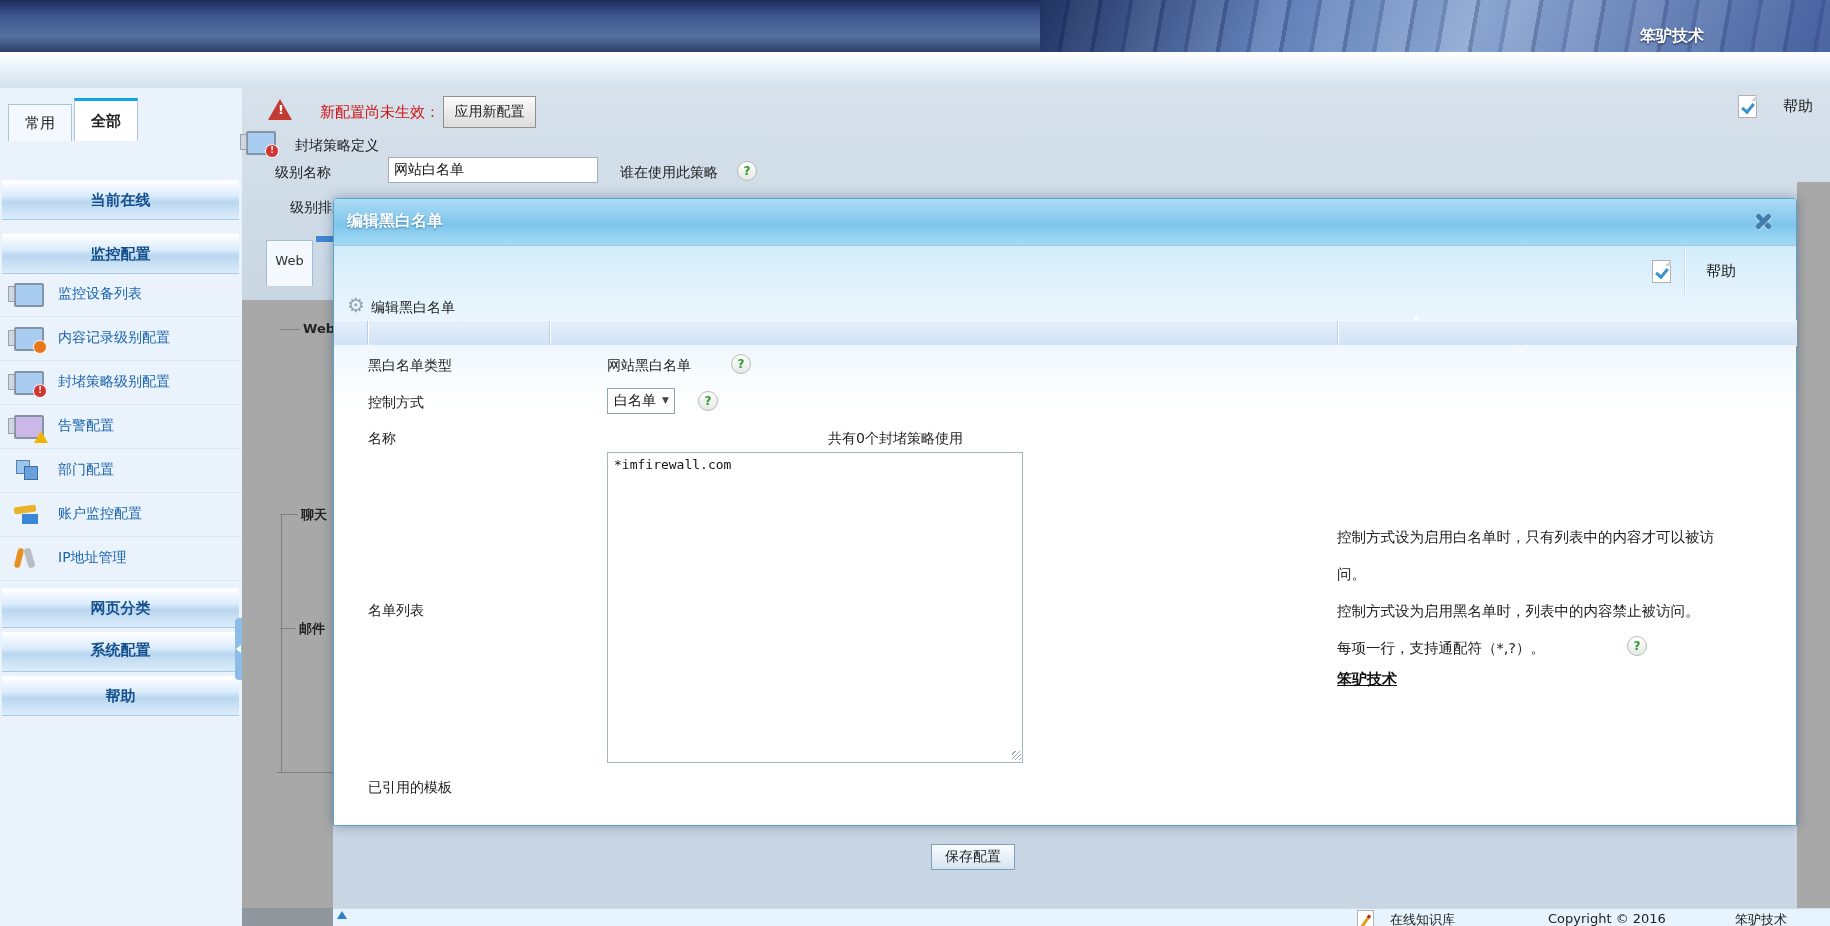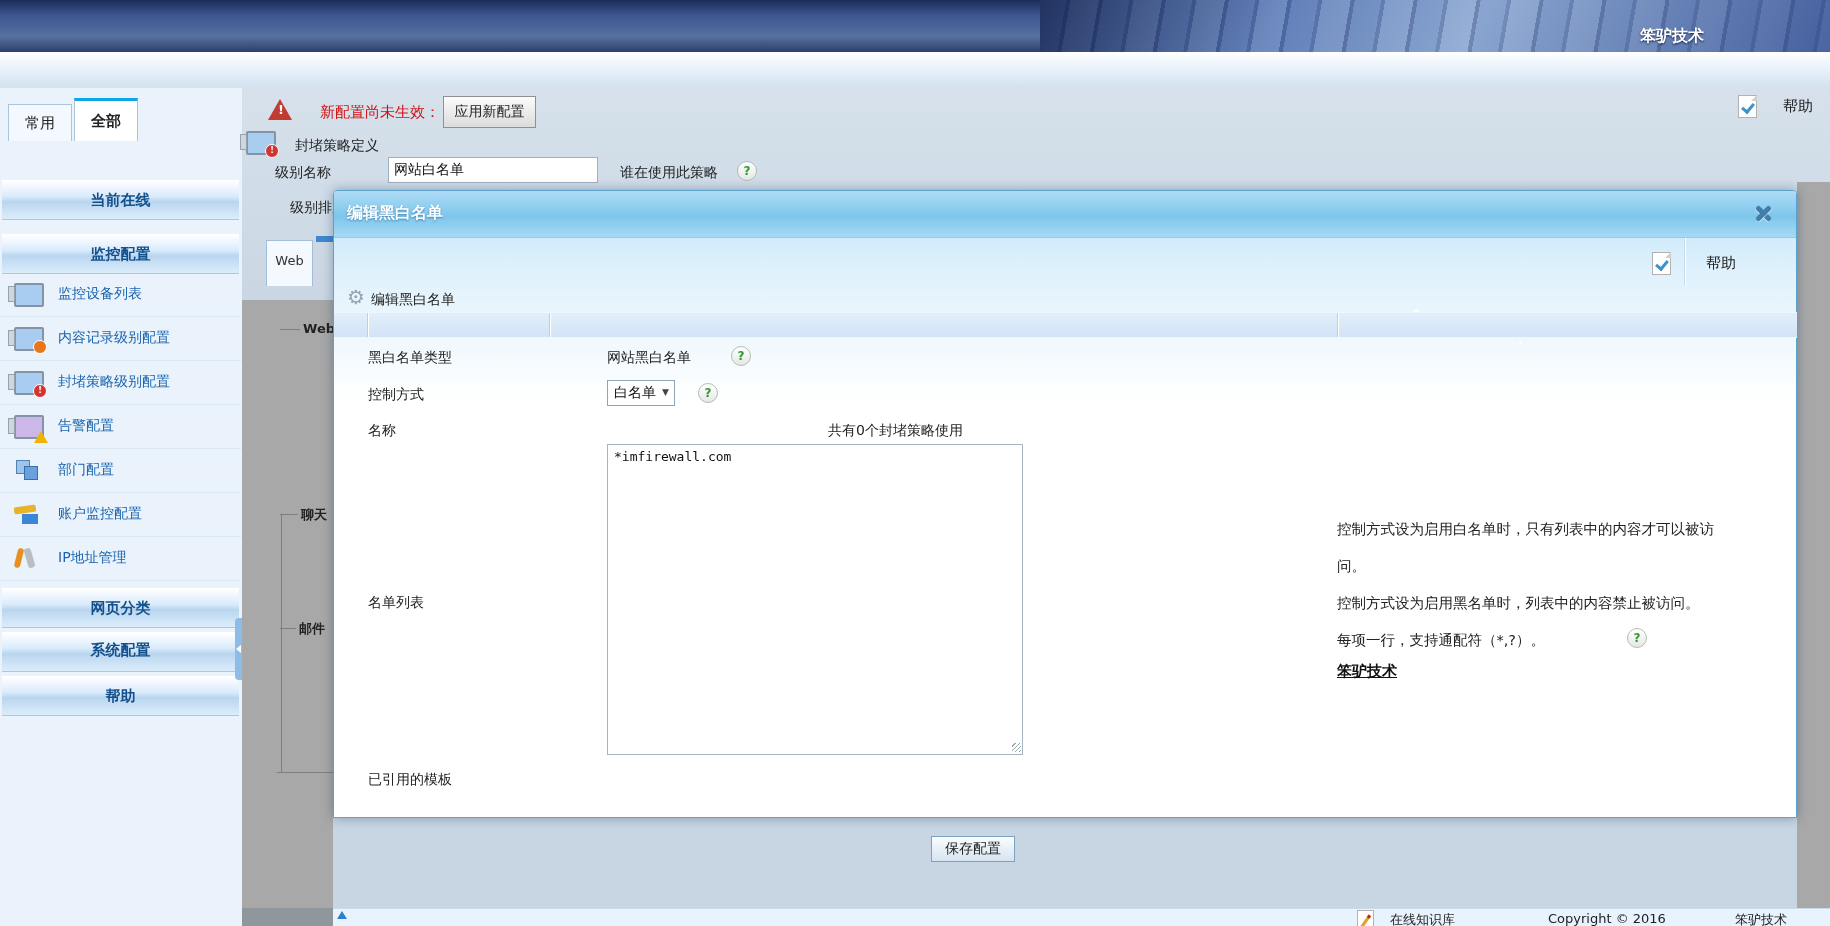--- a/index.html
+++ b/index.html
@@ -83,21 +83,21 @@
   .field{box-sizing:border-box;background:#fff;border:1px solid #9fb0c0;font-size:14px;color:#111;padding:2px 5px;
     font-family:"DejaVu Sans","Liberation Sans",sans-serif;}
   .qicon{width:18px;height:18px;border-radius:50%;background:linear-gradient(180deg,#ffffff,#e4e9e4);border:1px solid #b4bcb4;
     color:#2f9a2f;font-size:12px;font-weight:bold;text-align:center;line-height:18px;}
   .webtab{left:266px;top:240px;width:45px;height:45px;background:#f3f9fe;border:1px solid #a3bdd6;border-bottom:none;
     font-size:13px;color:#333;text-align:center;line-height:40px;}
   .grayzone{background:#a8a8a8;}
   .gz-lbl{position:absolute;font-size:13px;font-weight:bold;color:#222;}
   .gz-line{position:absolute;background:#7f7f7f;}
   
-  .dialog{left:333px;top:190px;width:1464px;height:628px;border:1px solid #5ba3cc;border-radius:4px 4px 0 0;box-sizing:border-box;
+  .dialog{left:333px;top:198px;width:1464px;height:628px;border:1px solid #5ba3cc;border-radius:4px 4px 0 0;box-sizing:border-box;
     background:linear-gradient(180deg,#bfe4f9 0px,#dff1fc 80px,#ffffff 210px);box-shadow:0 0 12px rgba(0,40,80,.35);}
   .dlg-titlebar{left:0;top:0;width:100%;height:46px;border-radius:3px 3px 0 0;
     background:linear-gradient(180deg,#aedcf6 0%,#7ec6ec 55%,#a5daf5 100%);border-bottom:1px solid #8fcdec;}
   .dlg-title{left:13px;top:12px;font-size:16px;font-weight:bold;color:#fff;text-shadow:0 1px 2px rgba(10,70,120,.55);}
   .dlg-close{left:1418px;top:11px;width:24px;height:24px;}
   .dlg-close::before,.dlg-close::after{content:"";position:absolute;left:2px;top:9px;width:19px;height:5px;background:#417eae;border-radius:2px;box-shadow:0 1px 1px rgba(255,255,255,.5);}
   .dlg-close::before{transform:rotate(45deg);}
   .dlg-close::after{transform:rotate(-45deg);}
   .dlg-vdiv{left:1350px;top:47px;width:1px;height:48px;background:#c2ddf0;box-shadow:1px 0 0 #fff;}
   .gear{font-size:20px;color:#95a3b2;line-height:20px;}

